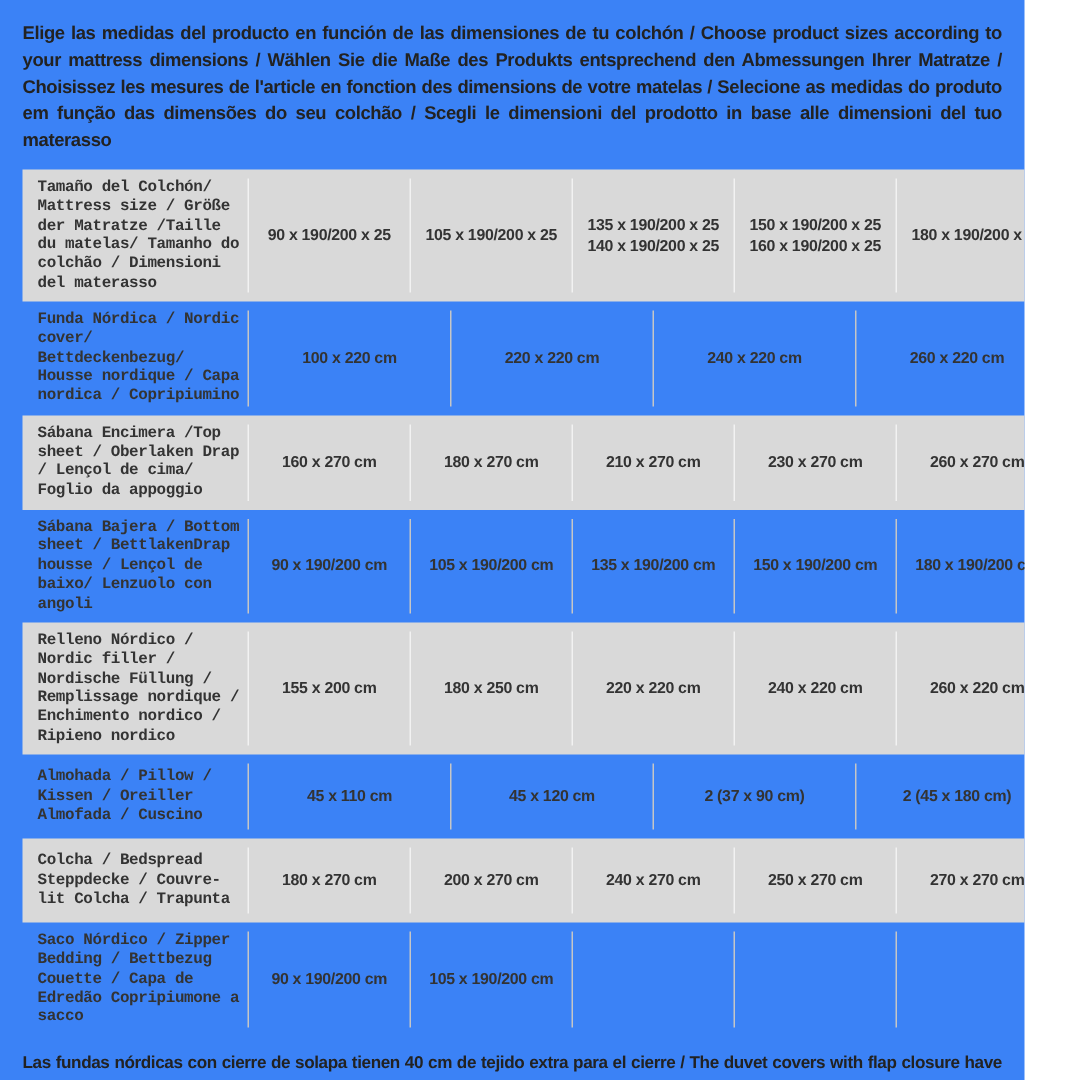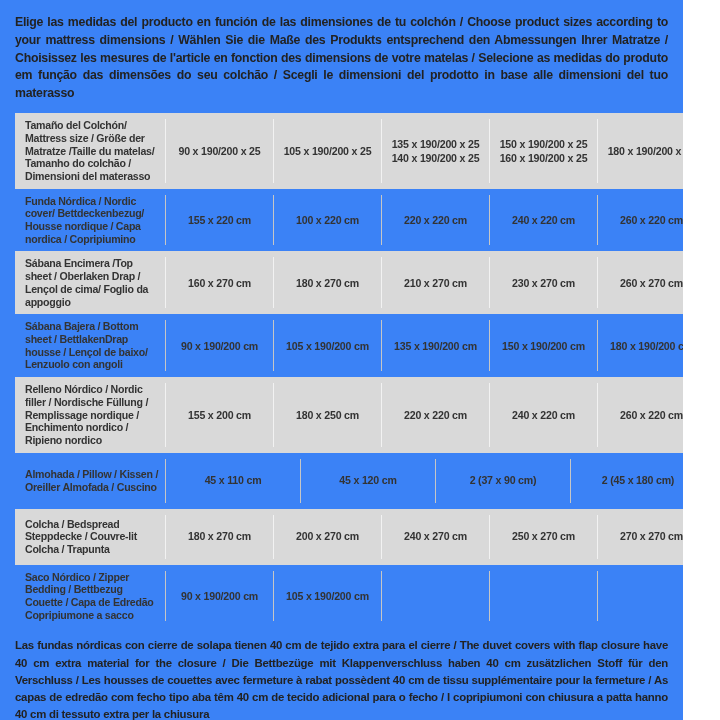--- a/index.html
+++ b/index.html
@@ -44,20 +44,21 @@
     font-weight: 700;
     color: #333333;
   }
   .cell.label {
     width: 150px;
     padding-left: 10px;
     padding-right: 4px;
     font-size: 10.6px;
     line-height: 1.2;
     letter-spacing: -0.25px;
+    font-family: Liberation Mono, monospace;
   }
   .cell.value {
     flex: 1;
     text-align: center;
     font-size: 10.6px;
     line-height: 1.35;
     letter-spacing: -0.2px;
     border-left: 1px solid #c6c6c6;
     align-self: stretch;
     display: flex;
@@ -99,23 +100,20 @@
           <div>150 x 190/200 x 25</div>
           <div>160 x 190/200 x 25</div>
         </div>
         <div class="cell value">
           <div>180 x 190/200 x 25</div>
         </div>
       </div>
       <div class="row">
         <div class="cell label">Funda Nórdica / Nordic cover/ Bettdeckenbezug/ Housse nordique / Capa nordica / Copripiumino</div>
         <div class="cell value">
-          <div>155 x 220 cm</div>
-        </div>
-        <div class="cell value">
           <div>100 x 220 cm</div>
         </div>
         <div class="cell value">
           <div>220 x 220 cm</div>
         </div>
         <div class="cell value">
           <div>240 x 220 cm</div>
         </div>
         <div class="cell value">
           <div>260 x 220 cm</div>

